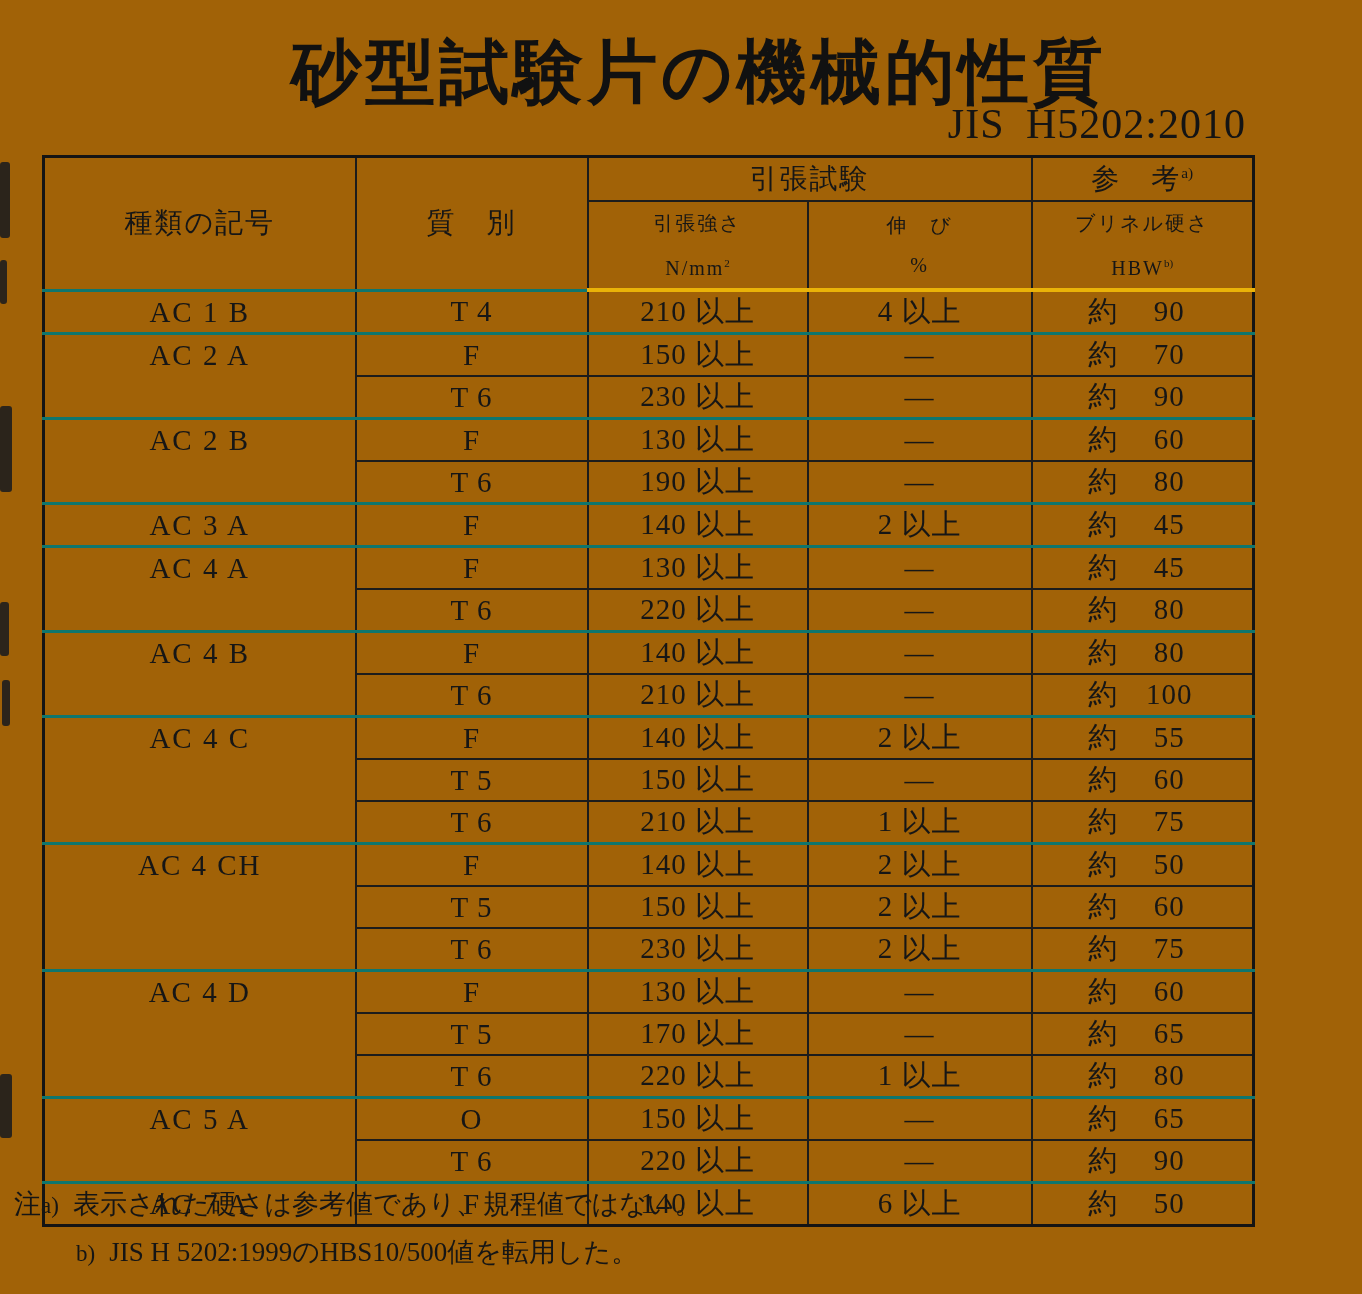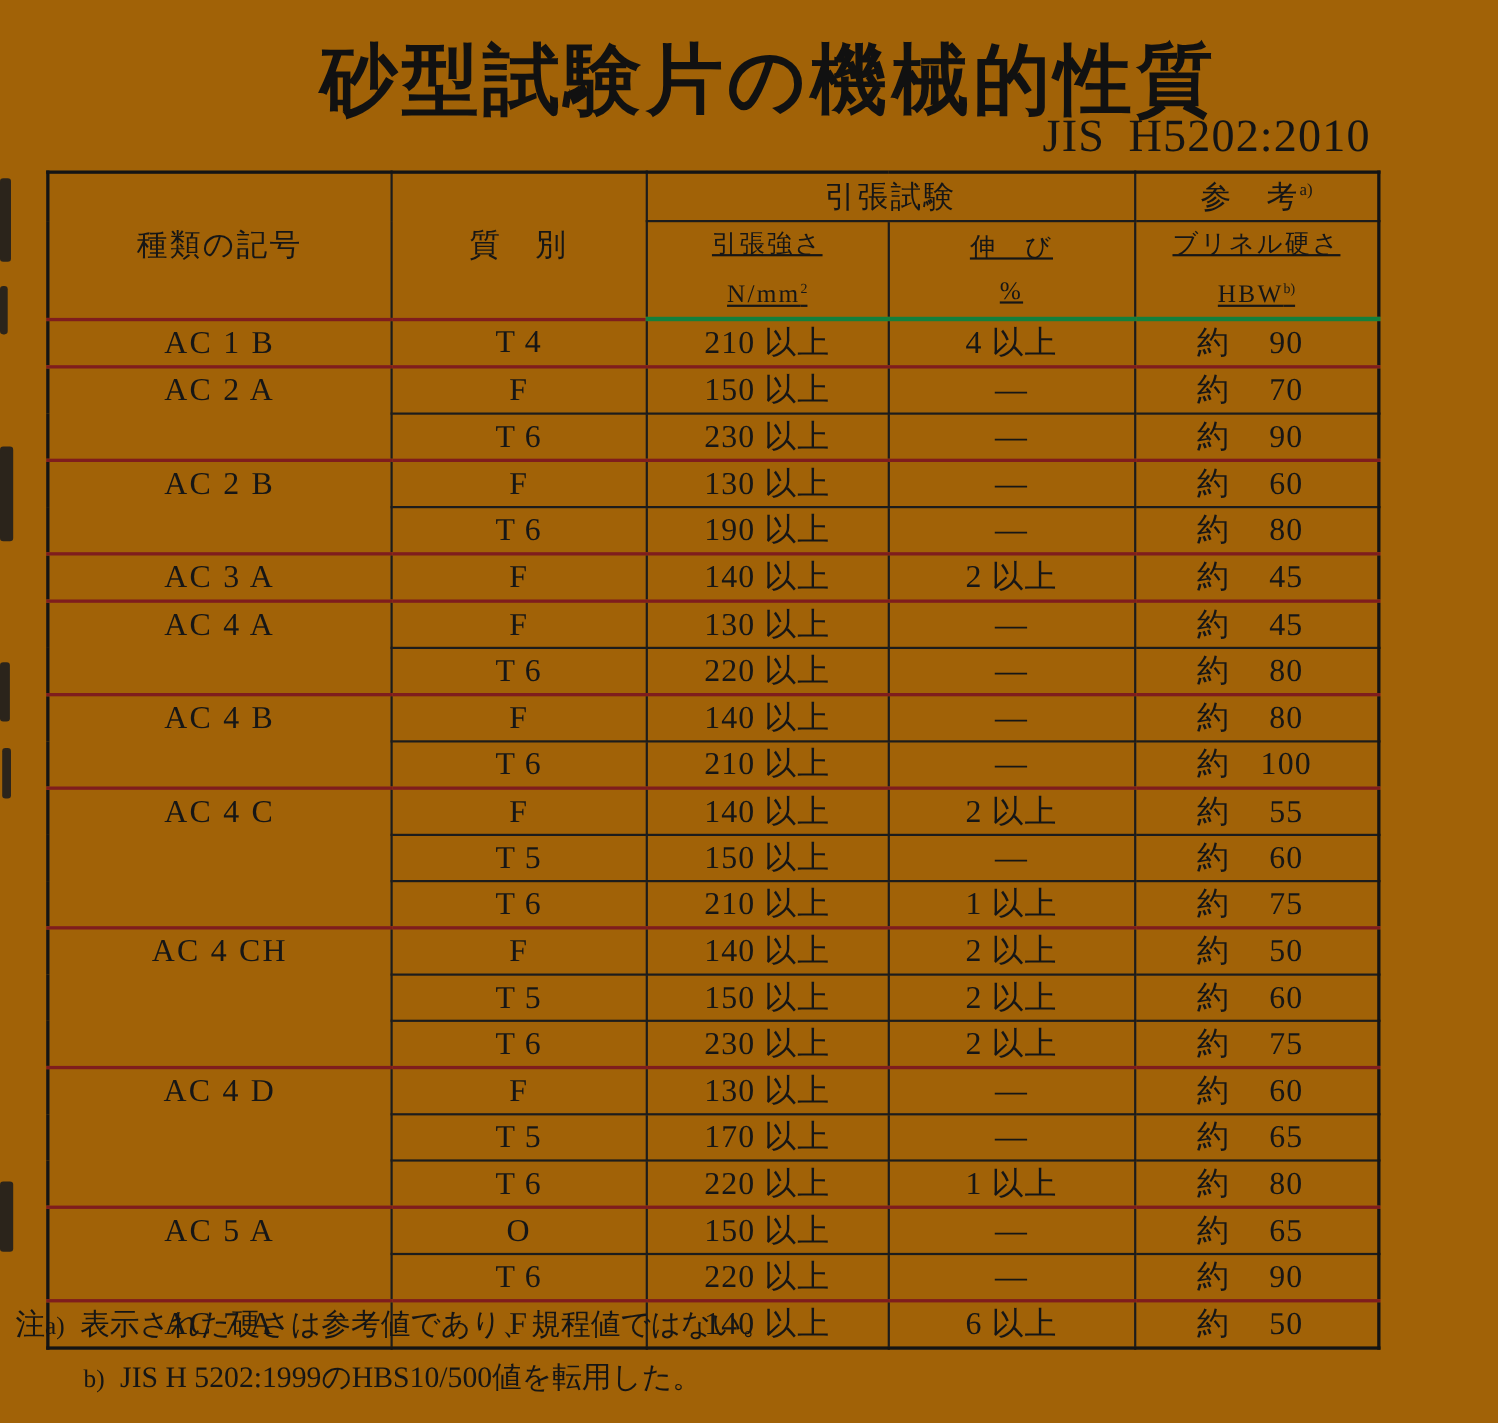--- a/index.html
+++ b/index.html
@@ -36,27 +36,27 @@
   .props col.c1{width:312px;}
   .props col.c2{width:232px;}
   .props col.c3{width:220px;}
   .props col.c4{width:224px;}
   .props col.c5{width:222px;}
   .props th,.props td{
     border:2px solid #1c1c1c;text-align:center;vertical-align:middle;
     padding:0;font-weight:normal;white-space:nowrap;
   }
   thead tr.h1 th{height:42px;font-size:28px;}
-  thead tr.h2 th{height:86px;font-size:23px;border-bottom:4px solid #15803d;text-decoration:underline;}
+  thead tr.h2 th{height:86px;font-size:20px;border-bottom:4px solid #eab308;}
   thead th{letter-spacing:2px;}
   .hline{line-height:40px;}
   sup{font-size:0.55em;vertical-align:super;letter-spacing:0;}
 
   tbody td{height:40px;letter-spacing:1px;}
-  tbody tr.gstart td{border-top:3px solid #7f1d1d;}
+  tbody tr.gstart td{border-top:3px solid #0f766e;}
   td.sym{vertical-align:top;line-height:40px;letter-spacing:2px;}
   td.hard .hlabel{margin-right:24px;}
   td.hard .hval{display:inline-block;min-width:54px;text-align:center;}
 
   .note{position:absolute;font-size:27px;color:#151515;}
   .note .nprefix{letter-spacing:0;}
   .note .nmarker{font-size:23px;margin-right:14px;}
   .note1{top:1186px;left:14px;}
   .note2{top:1234px;left:76px;}
 </style>

